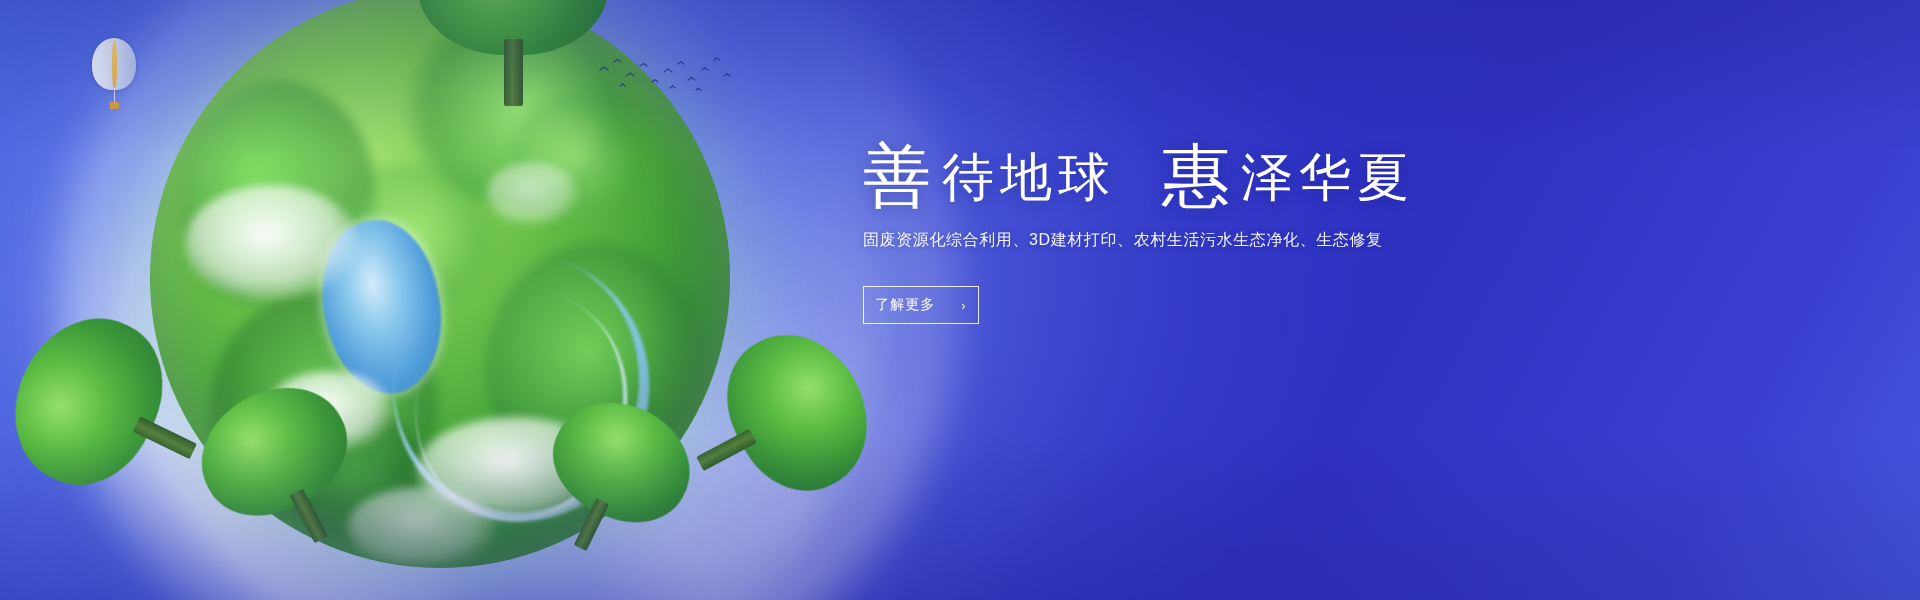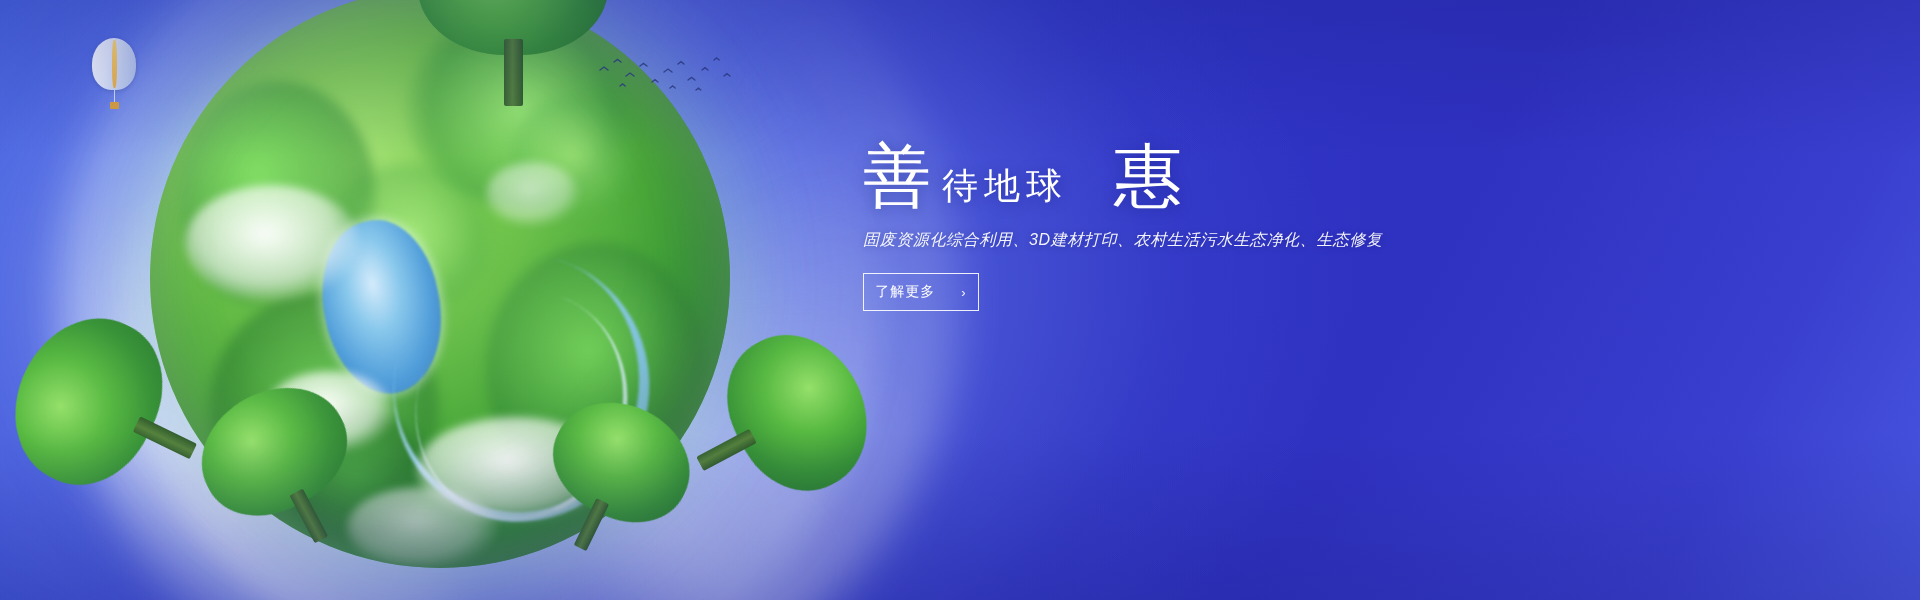--- a/index.html
+++ b/index.html
@@ -236,21 +236,21 @@
   }
   .hl-big {
     font-family: "Liberation Serif", "DejaVu Serif", serif;
     font-size: 68px;
     line-height: 1;
     font-weight: 400;
     letter-spacing: 1px;
   }
   .hl-small {
     font-family: "Liberation Serif", "DejaVu Serif", serif;
-    font-size: 36px;
+    font-size: 52px;
     line-height: 1;
     font-weight: 400;
     letter-spacing: 6px;
     padding-left: 10px;
     padding-bottom: 6px;
   }
   .hl-gap { width: 46px; }
 
   .subtitle {
     margin-top: 22px;
@@ -260,24 +260,23 @@
     white-space: nowrap;
     text-shadow: 0 1px 8px rgba(10,20,100,0.32);
   }
   .desc {
     margin-top: 20px;
     color: rgba(255,255,255,0.94);
     font-size: 16px;
     letter-spacing: 0.6px;
     white-space: nowrap;
     text-shadow: 0 1px 6px rgba(10,20,100,0.3);
-    font-style: italic;
   }
   .cta {
-    margin-top: 22px;
+    margin-top: 35px;
     display: inline-flex;
     align-items: center;
     justify-content: center;
     gap: 26px;
     width: 116px; height: 38px;
     border: 1px solid rgba(255,255,255,0.9);
     background: transparent;
     color: #ffffff;
     font-size: 14px;
     letter-spacing: 1px;
@@ -374,20 +373,21 @@
 
   <div class="bg-vignette"></div>
 
   <div class="content">
 
     <div class="headline">
       <span class="hl-big">善</span>
       <span class="hl-small">待地球</span>
       <span class="hl-gap"></span>
       <span class="hl-big">惠</span>
+      <span class="hl-small">泽华夏</span>
     </div>
 
 
     <div class="desc">固废资源化综合利用、3D建材打印、农村生活污水生态净化、生态修复</div>
 
     <button class="cta">
       <span>了解更多</span>
       <span class="chev">›</span>
     </button>
 

